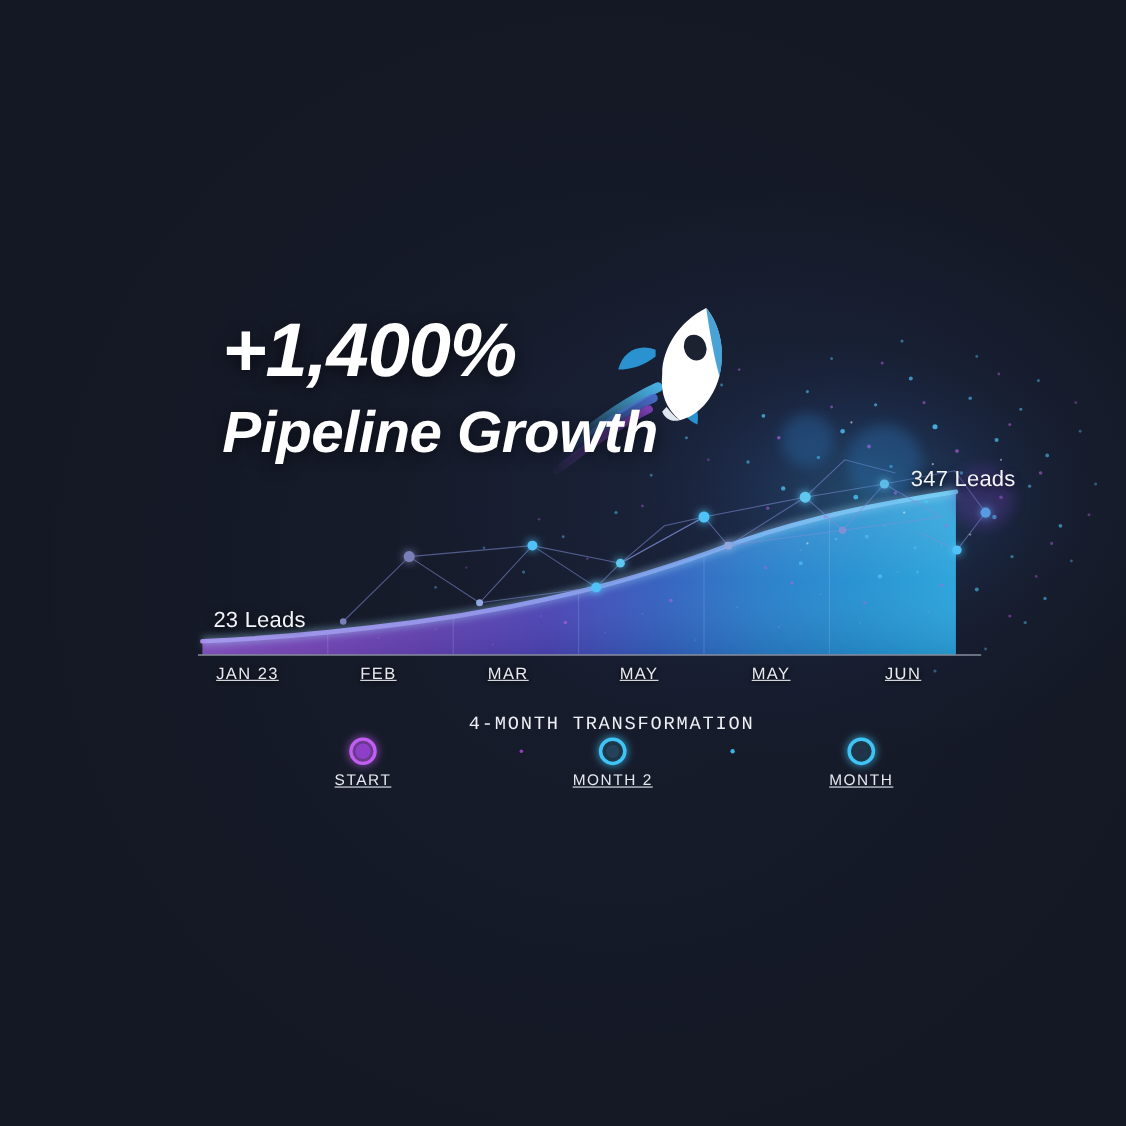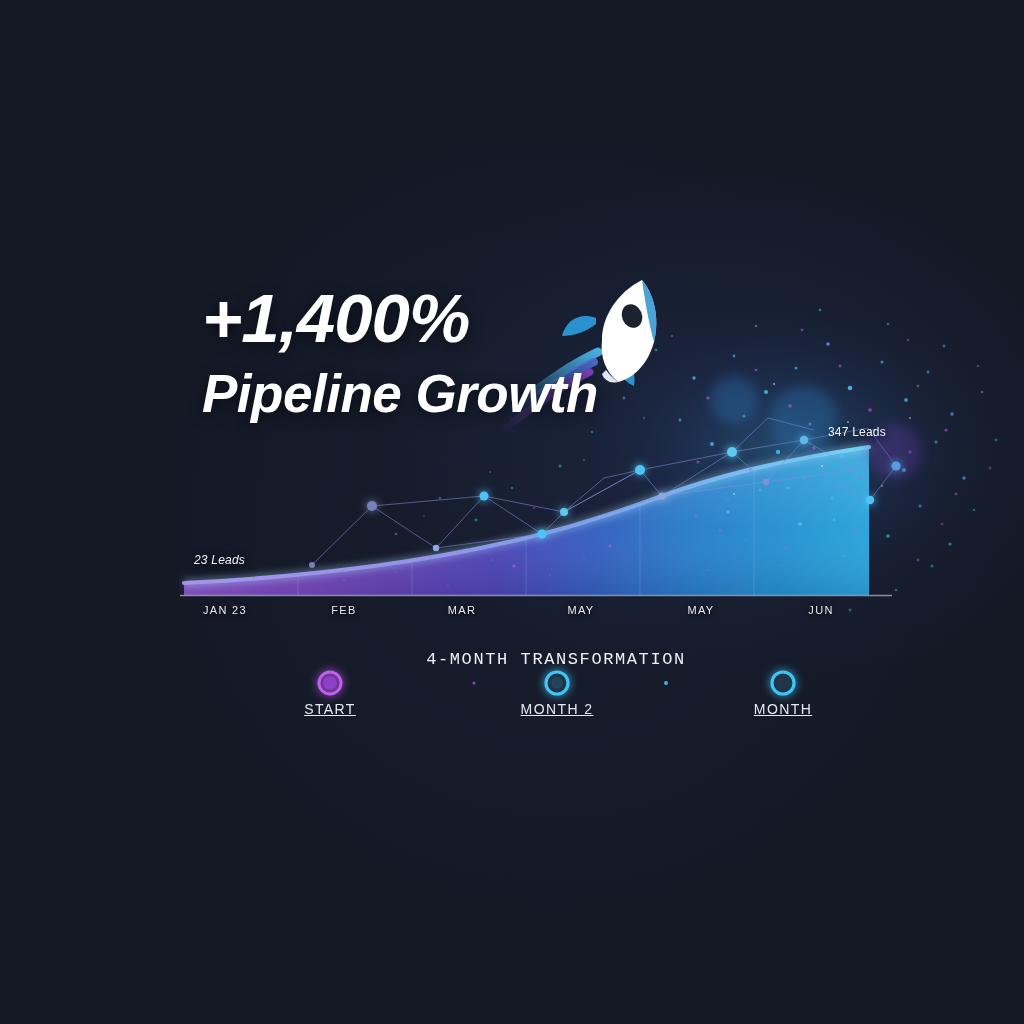--- a/index.html
+++ b/index.html
@@ -35,36 +35,37 @@
     display:block;
     margin-top:14px;
     font-size:53px; font-weight:bold; font-style:italic;
     color:#ffffff; letter-spacing:-0.5px;
     text-shadow:0 3px 14px rgba(0,0,0,0.55);
   }
 
   
   .lead-label {
     position:absolute;
-    font-size:12px; color:#f2f4f8;
+    font-size:20px; color:#f2f4f8;
     letter-spacing:0.2px;
     text-shadow:0 2px 8px rgba(0,0,0,0.8);
     white-space:nowrap;
   }
-  #lead-start { left:150px; top:553px;font-style:italic; }
+  #lead-start { left:150px; top:553px; }
   #lead-end   { left:784px; top:425px; }
 
   .x-tick {
     position:absolute;
     top:604px;
-    font-size:11px; color:#e8eaf0;
+    font-size:15px; color:#e8eaf0;
     letter-spacing:1.3px;
     transform:translateX(-50%);
     white-space:nowrap;
     text-shadow:0 1px 5px rgba(0,0,0,0.9);
+    text-decoration:underline;
   }
 
   
   #timeline-title {
     position:absolute; left:512px; top:650px;
     transform:translateX(-50%);
     font-size:17px; color:#eef0f5;
     letter-spacing:1.6px;
     white-space:nowrap;
     font-family:Liberation Mono, monospace;

